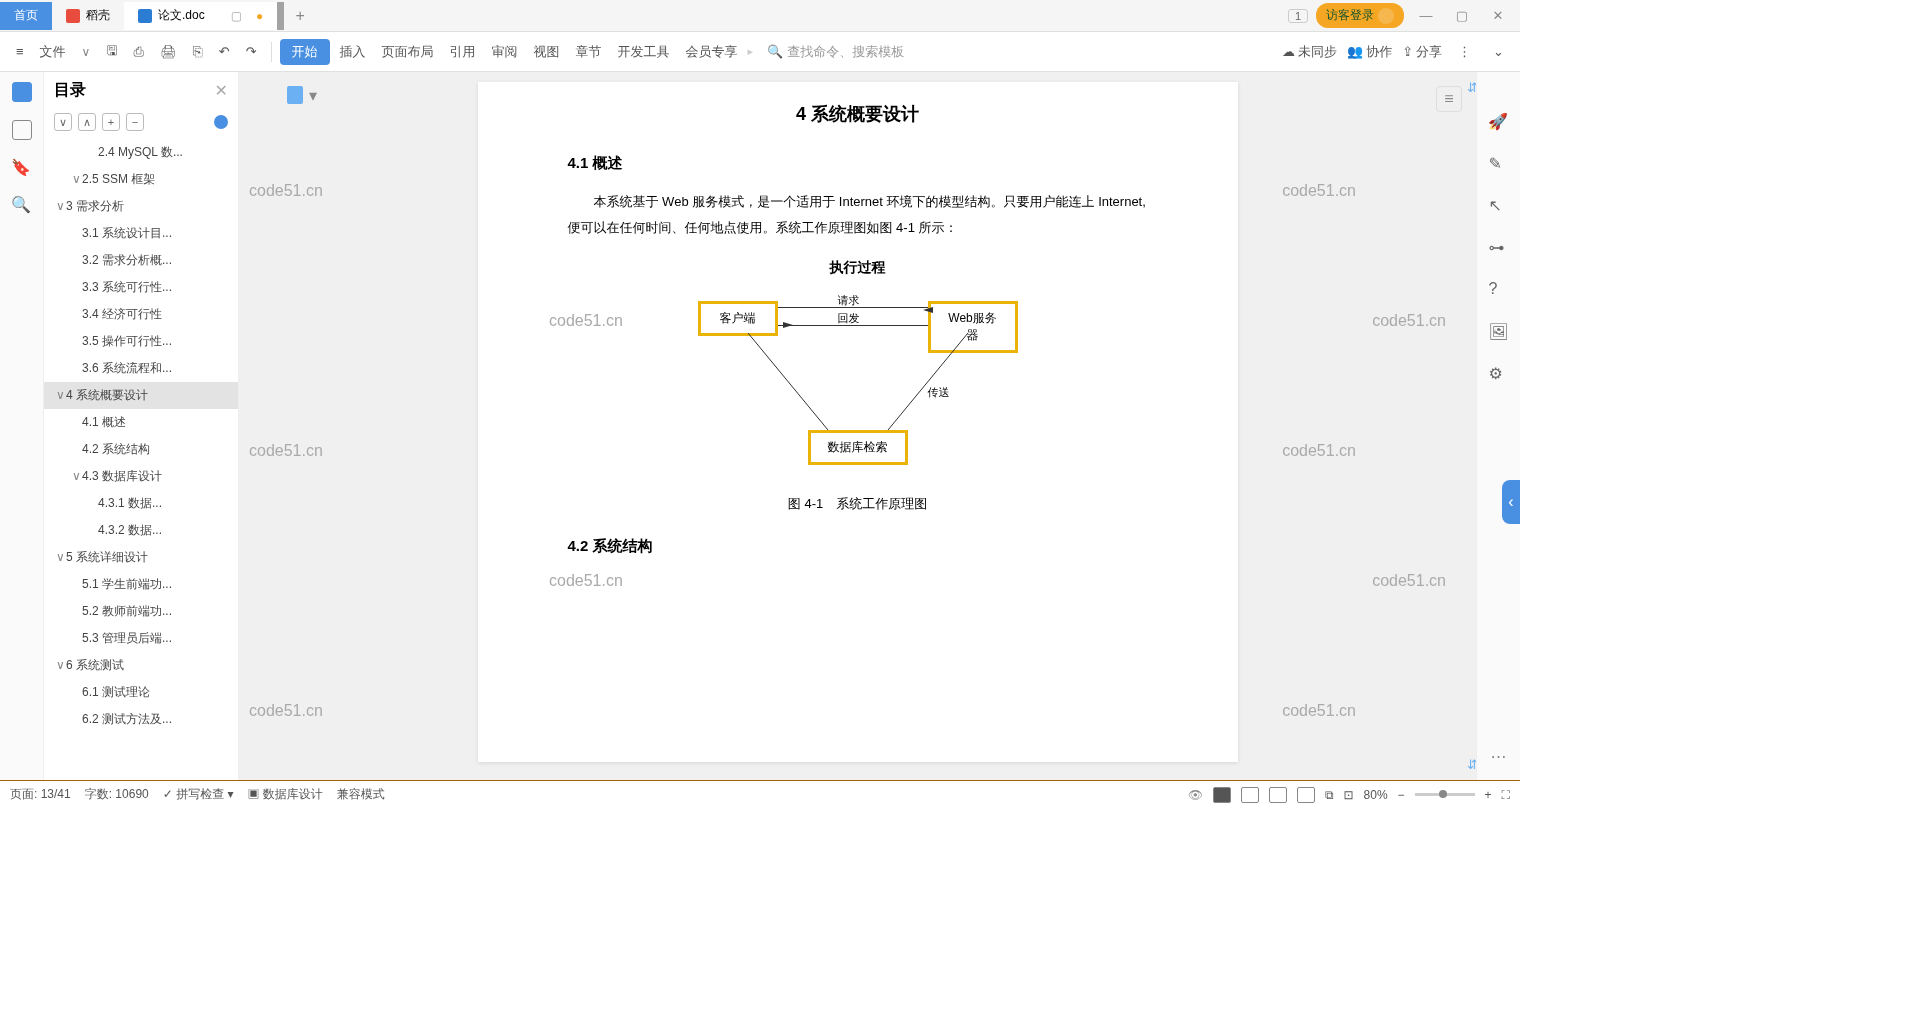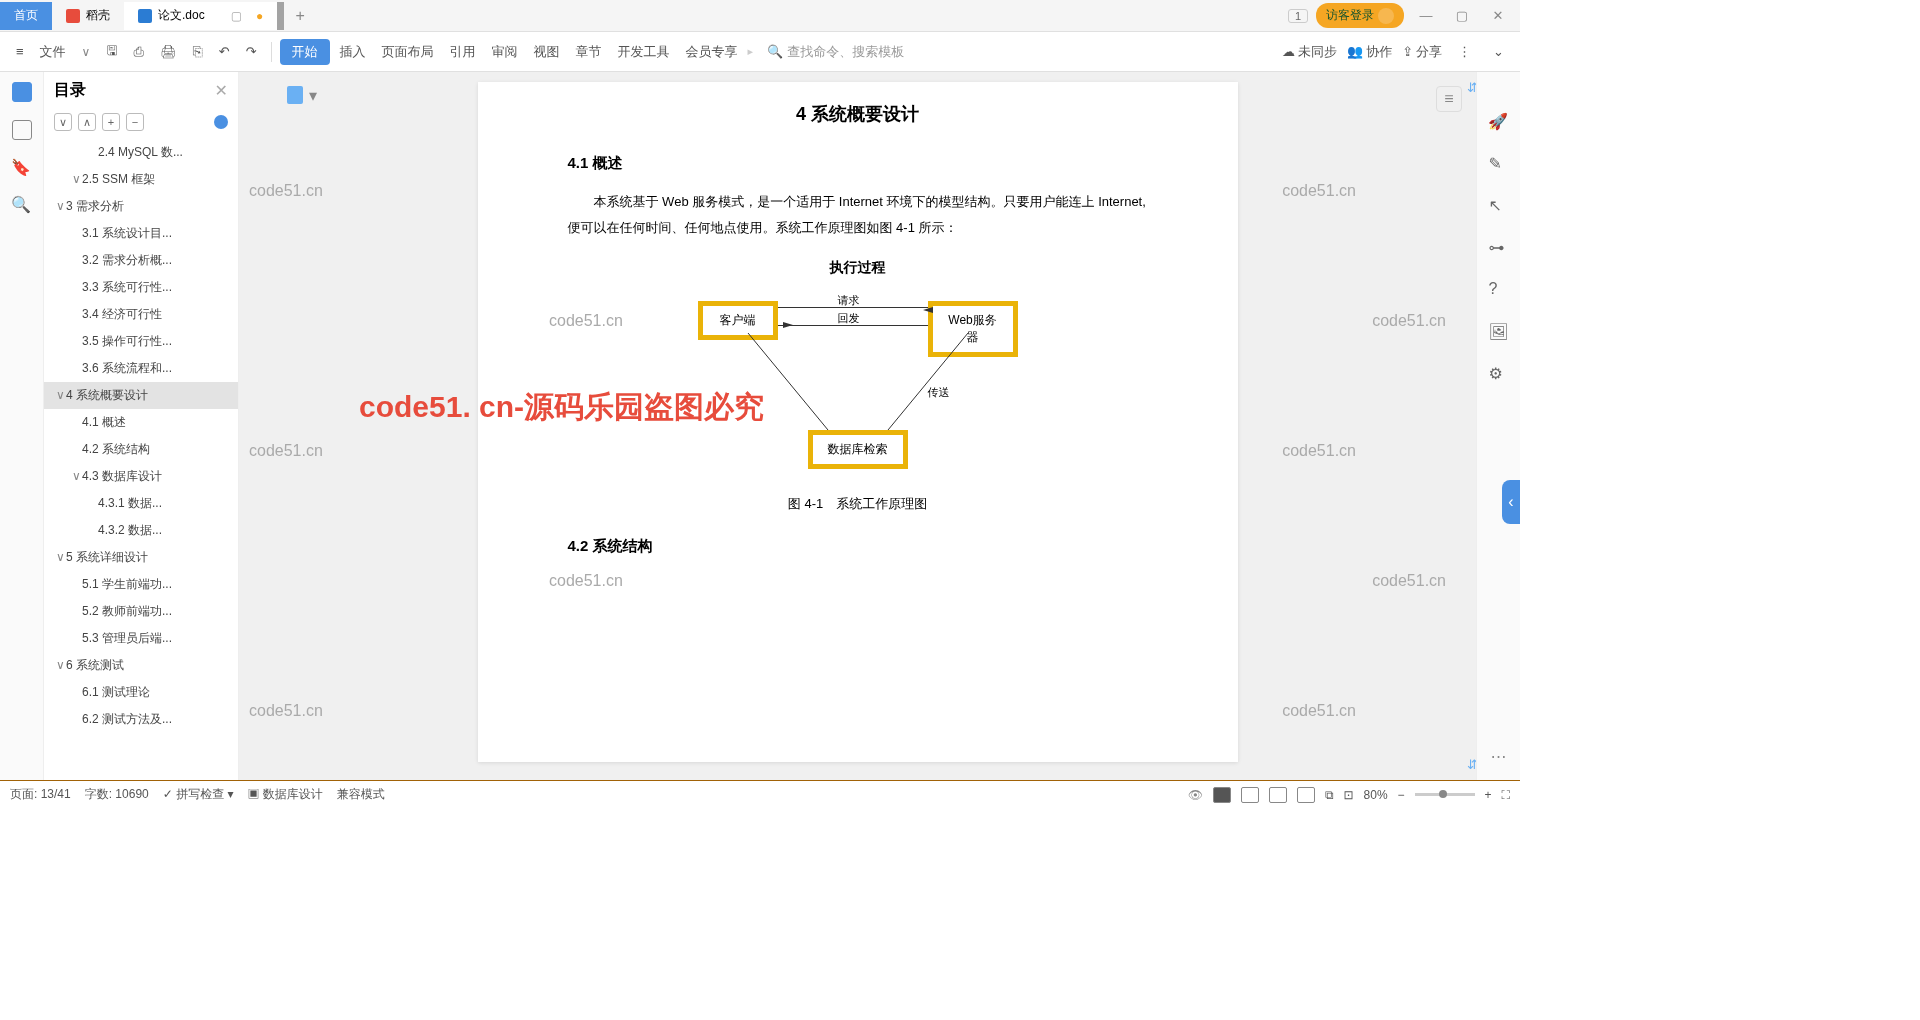--- a/index.html
+++ b/index.html
@@ -55,21 +55,21 @@
 .docarea { flex: 1; background: #f0f0f0; position: relative; overflow: hidden; }
 .page { width: 760px; margin: 10px auto; background: #fff; padding: 20px 90px 40px; min-height: 680px; box-shadow: 0 1px 4px rgba(0,0,0,0.1); }
 .doc-h1-num { font-size: 18px; font-weight: bold; text-align: center; margin-bottom: 28px; }
 .doc-h2 { font-size: 15px; font-weight: bold; margin: 24px 0 16px; }
 .doc-p { font-size: 13px; line-height: 2; text-indent: 2em; }
 .doc-center { text-align: center; font-size: 14px; font-weight: bold; margin: 18px 0; }
 .doc-cap { text-align: center; font-size: 13px; margin: 0 0; }
 
 
 .diagram { position: relative; width: 320px; height: 190px; margin: 10px auto; font-size: 12px; }
-.dbox { position: absolute; border: 5px solid #eab308; padding: 6px 12px; background: #fff; text-align: center; }
+.dbox { position: absolute; border: 3px solid #eab308; padding: 6px 12px; background: #fff; text-align: center; }
 .dbox.client { left: 0; top: 6px; width: 80px; }
 .dbox.server { right: 0; top: 6px; width: 90px; }
 .dbox.db { left: 110px; top: 135px; width: 100px; }
 .dlabel { position: absolute; font-size: 11px; }
 .arrow-h { position: absolute; height: 1px; background: #333; }
 
 
 .wm { position: absolute; color: #aaa; font-size: 16px; pointer-events: none; }
 .wm-big { position: absolute; color: #e74c3c; font-size: 30px; font-weight: bold; pointer-events: none; left: 120px; top: 315px; white-space: nowrap; }
 
@@ -229,21 +229,20 @@
         <div class="dlabel" style="left:140px;top:-2px">请求</div>
         <div class="dlabel" style="left:140px;top:16px">回发</div>
         <div class="dlabel" style="left:230px;top:90px">传送</div>
         <svg style="position:absolute;left:0;top:0;width:320px;height:190px;pointer-events:none">
           <line x1="50" y1="38" x2="130" y2="135" stroke="#333"></line>
           <line x1="270" y1="38" x2="190" y2="135" stroke="#333"></line>
           <polygon points="225,15 235,12 235,18" fill="#333"></polygon>
           <polygon points="85,27 95,30 85,33" fill="#333"></polygon>
         </svg>
       </div>
-      <div class="wm-big">code51. cn-源码乐园盗图必究</div>
 
       <div class="doc-cap">图 4-1　系统工作原理图</div>
       <div class="doc-h2">4.2  系统结构</div>
     </div>
 
     <span class="wm" style="left:10px;top:110px">code51.cn</span>
     <span class="wm" style="right:120px;top:110px">code51.cn</span>
     <span class="wm" style="left:310px;top:240px">code51.cn</span>
     <span class="wm" style="right:30px;top:240px">code51.cn</span>
     <span class="wm" style="left:10px;top:370px">code51.cn</span>

